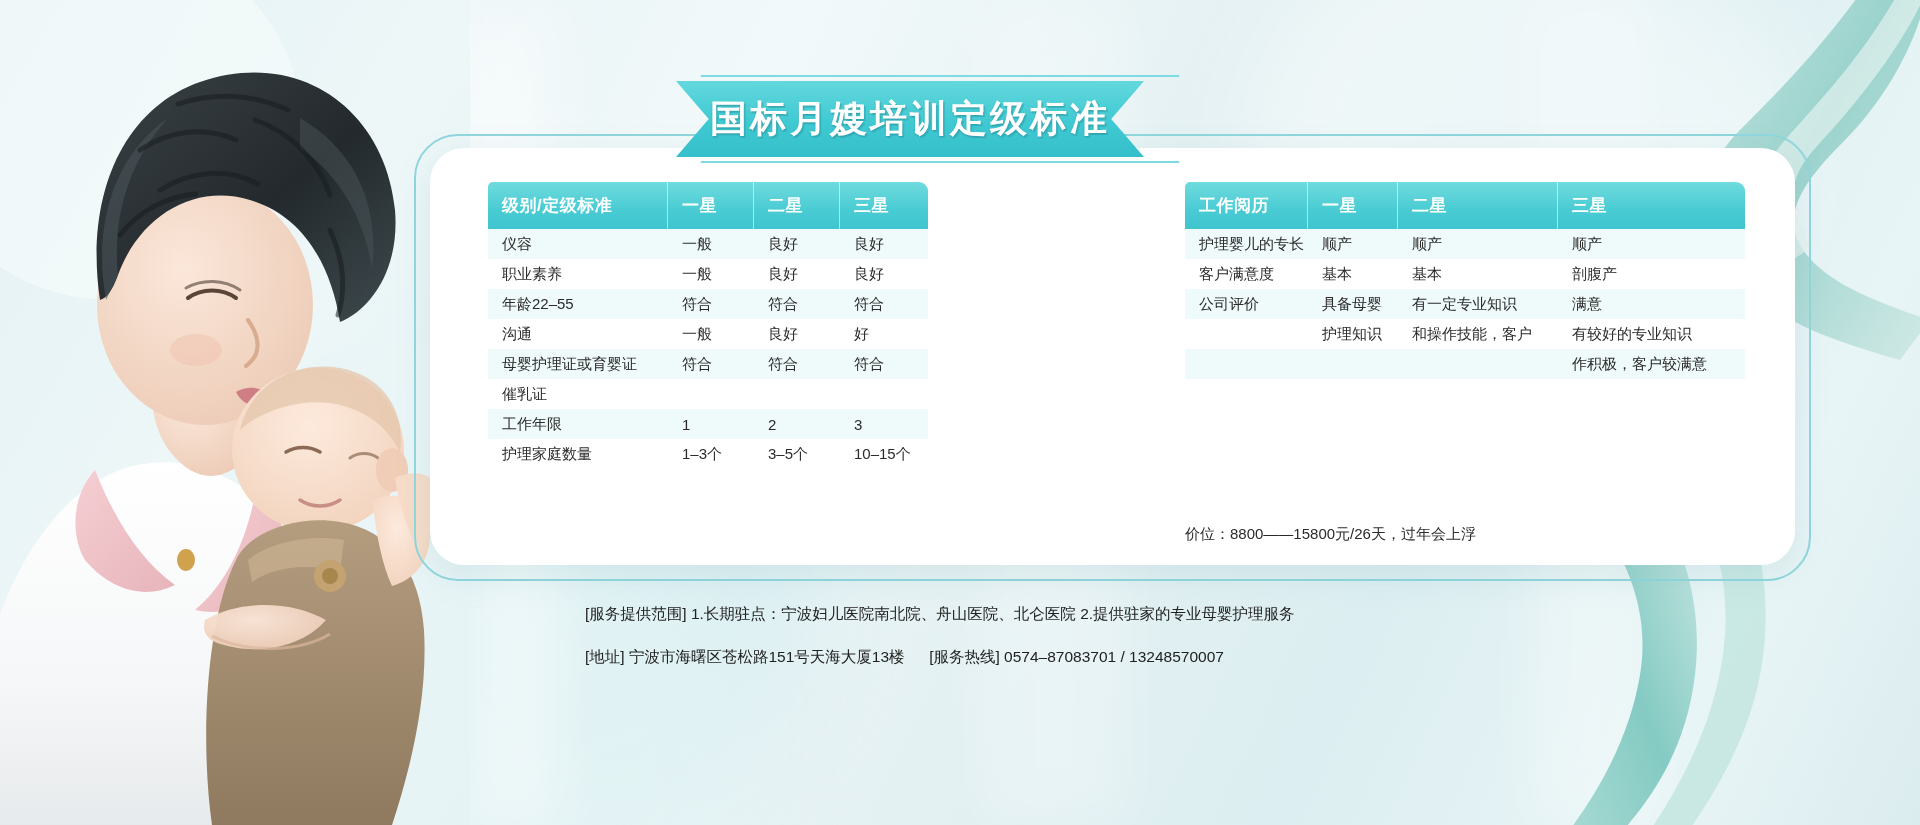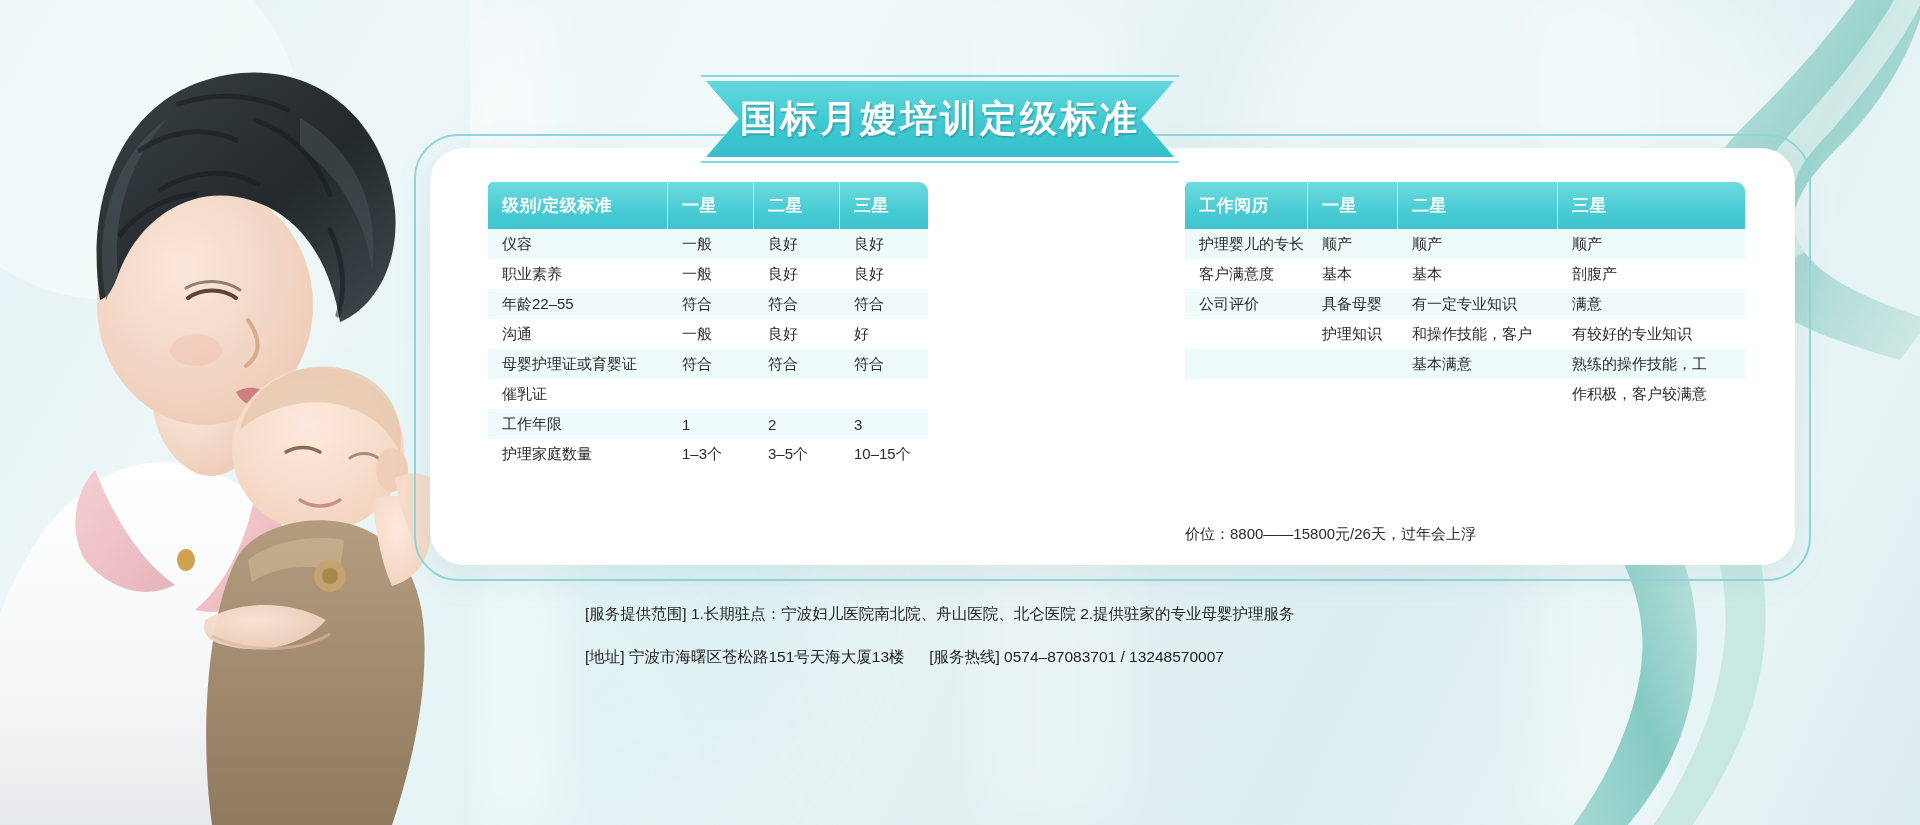--- a/index.html
+++ b/index.html
@@ -51,21 +51,21 @@
     left: 414px; top: 134px;
     width: 1397px; height: 447px;
     border: 2px solid #8fd6dd;
     border-radius: 44px;
     pointer-events: none;
   }
 
   
   .banner {
     position: absolute;
-    left: 706px; top: 81px;
+    left: 676px; top: 81px;
     width: 468px; height: 76px;
     background: linear-gradient(180deg, #63d8dd 0%, #3fc9d2 55%, #35bfca 100%);
     clip-path: polygon(0 0, 100% 0, 93% 50%, 100% 100%, 0 100%, 7% 50%);
     display: flex; align-items: center; justify-content: center;
   }
   .banner-outline {
     position: absolute;
     left: 700px; top: 75px;
     width: 480px; height: 88px;
     border: 2px solid #7fdbe2;
@@ -389,26 +389,20 @@
     </tr>
     <tr>
       <td></td>
       <td>护理知识</td>
       <td>和操作技能，客户</td>
       <td>有较好的专业知识</td>
     </tr>
     <tr>
       <td></td>
       <td></td>
-      <td>基本满意</td>
-      <td>熟练的操作技能，工</td>
-    </tr>
-    <tr>
-      <td></td>
-      <td></td>
       <td></td>
       <td>作积极，客户较满意</td>
     </tr>
   </tbody>
 </table>
 
 <div class="price-note">价位：8800——15800元/26天，过年会上浮</div>
 
 <div class="footer">
   <div class="line">[服务提供范围] 1.长期驻点：宁波妇儿医院南北院、舟山医院、北仑医院  2.提供驻家的专业母婴护理服务</div>

